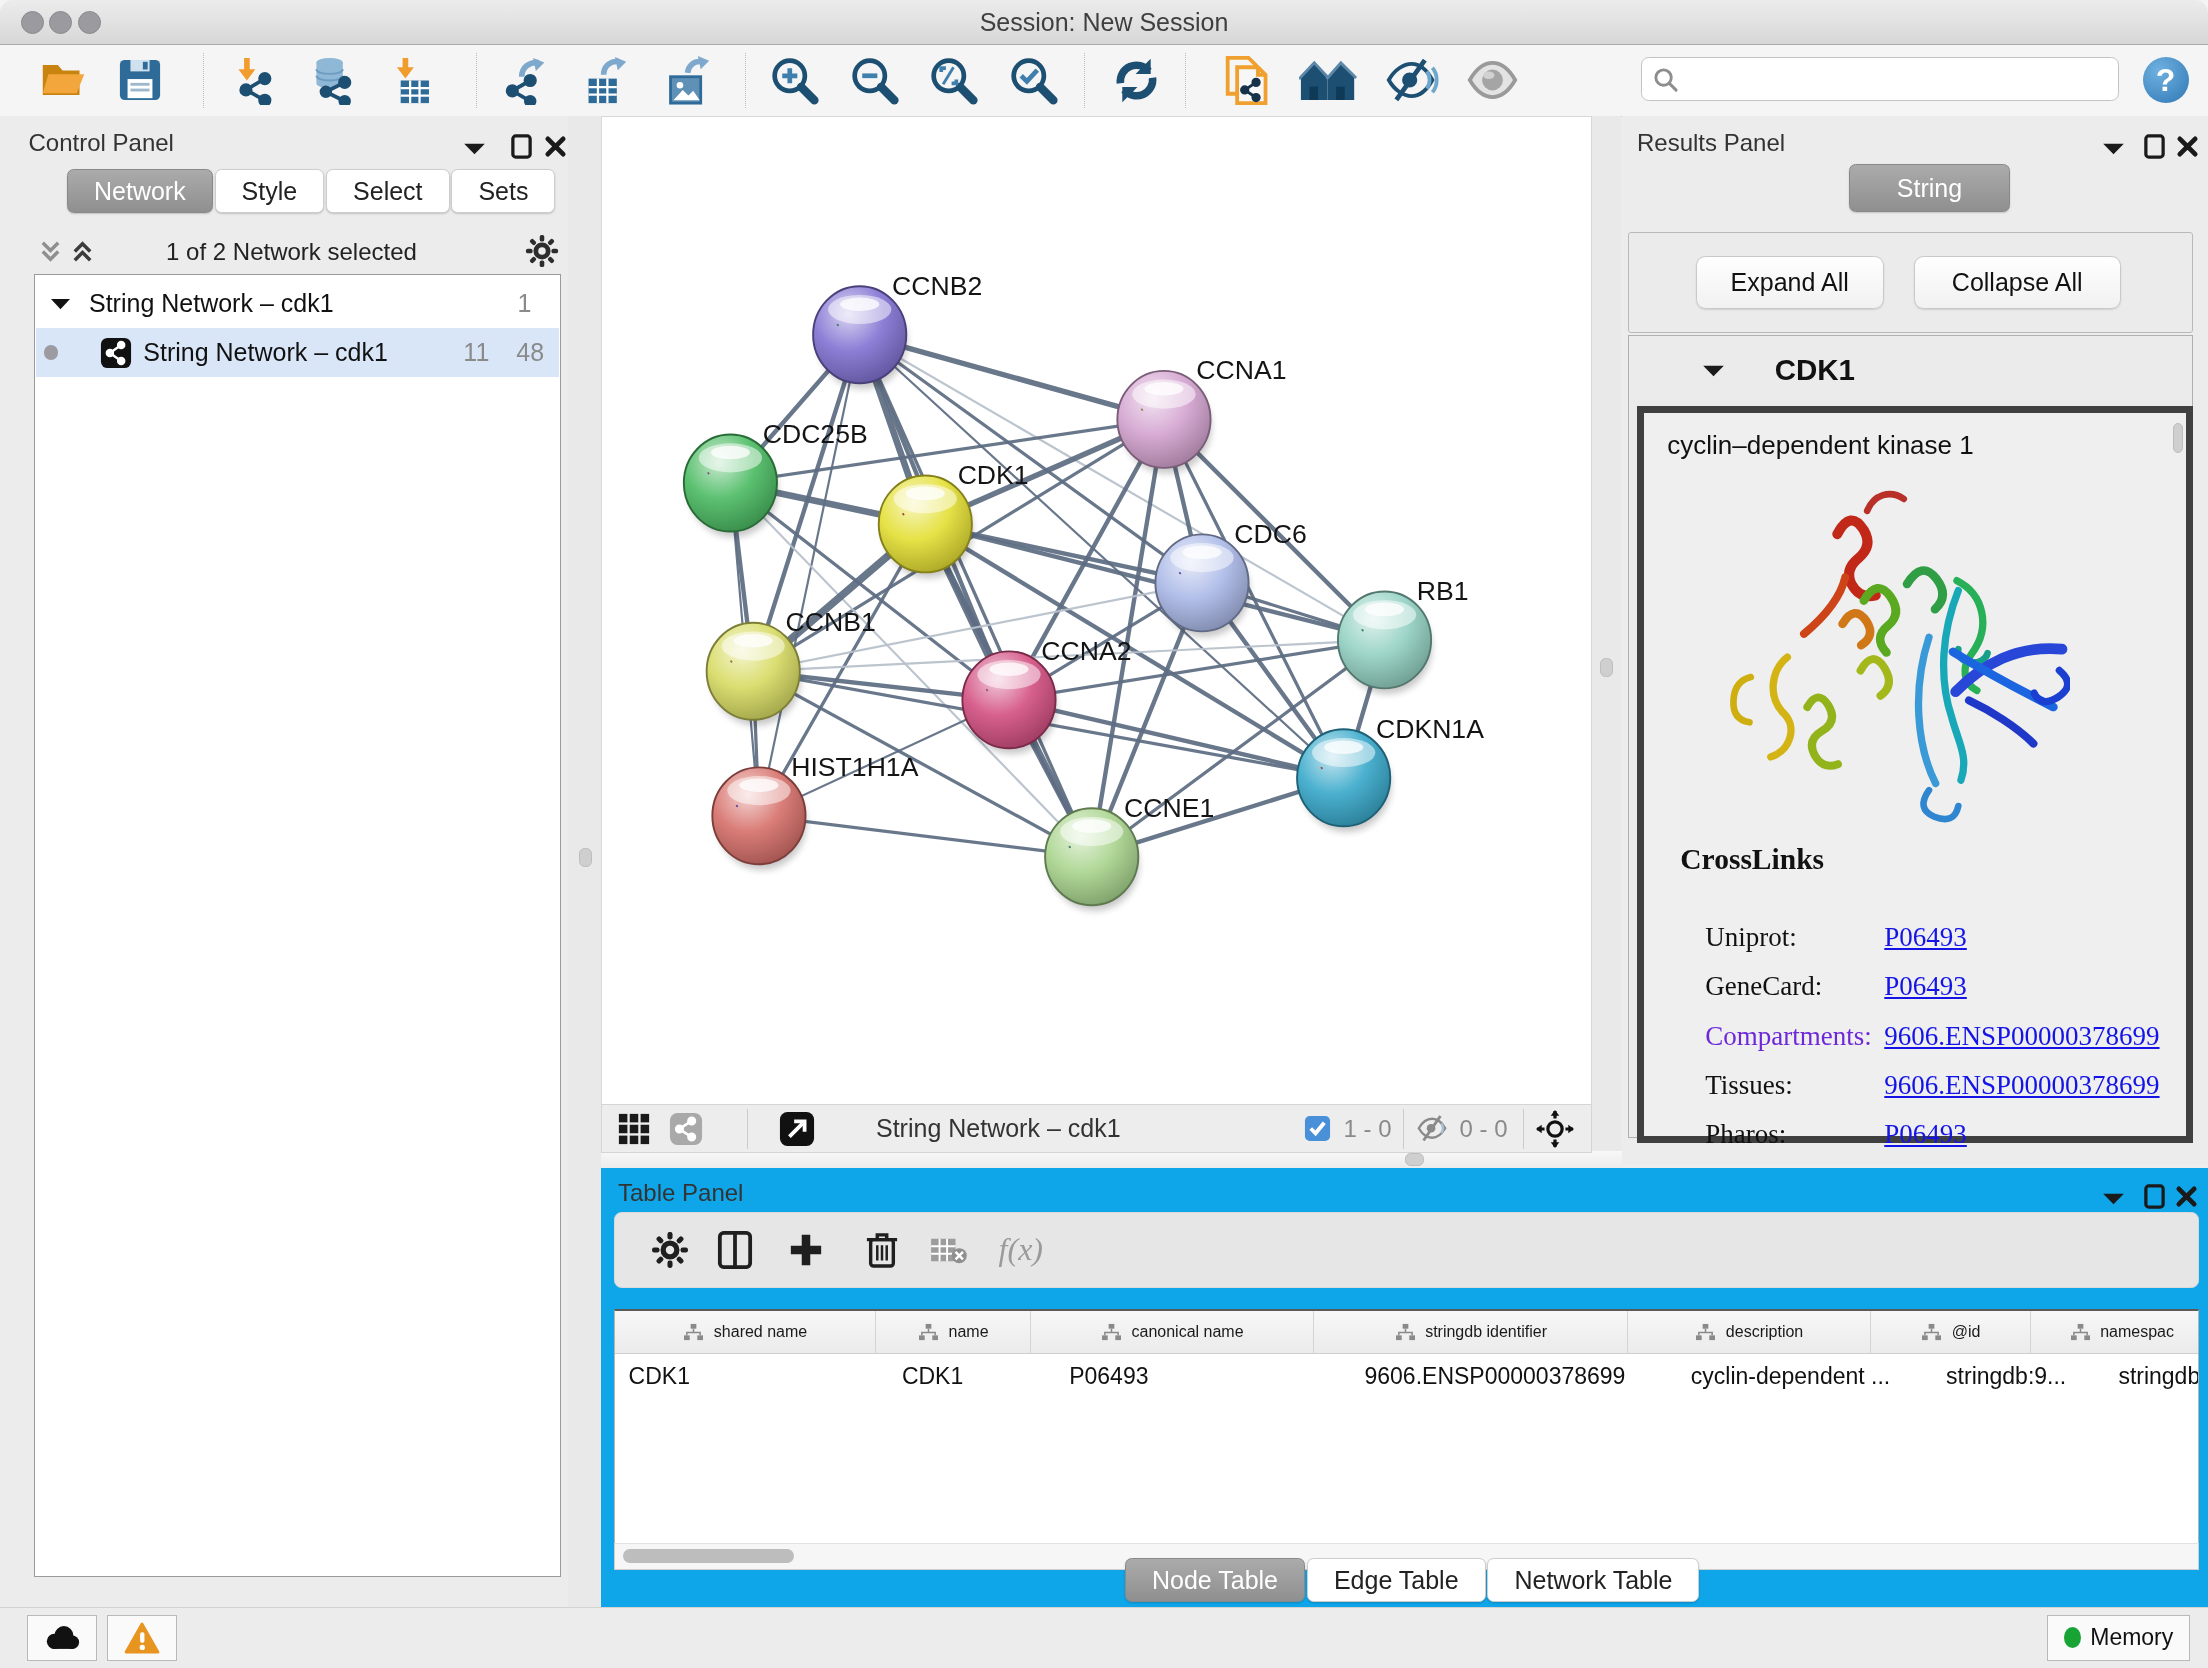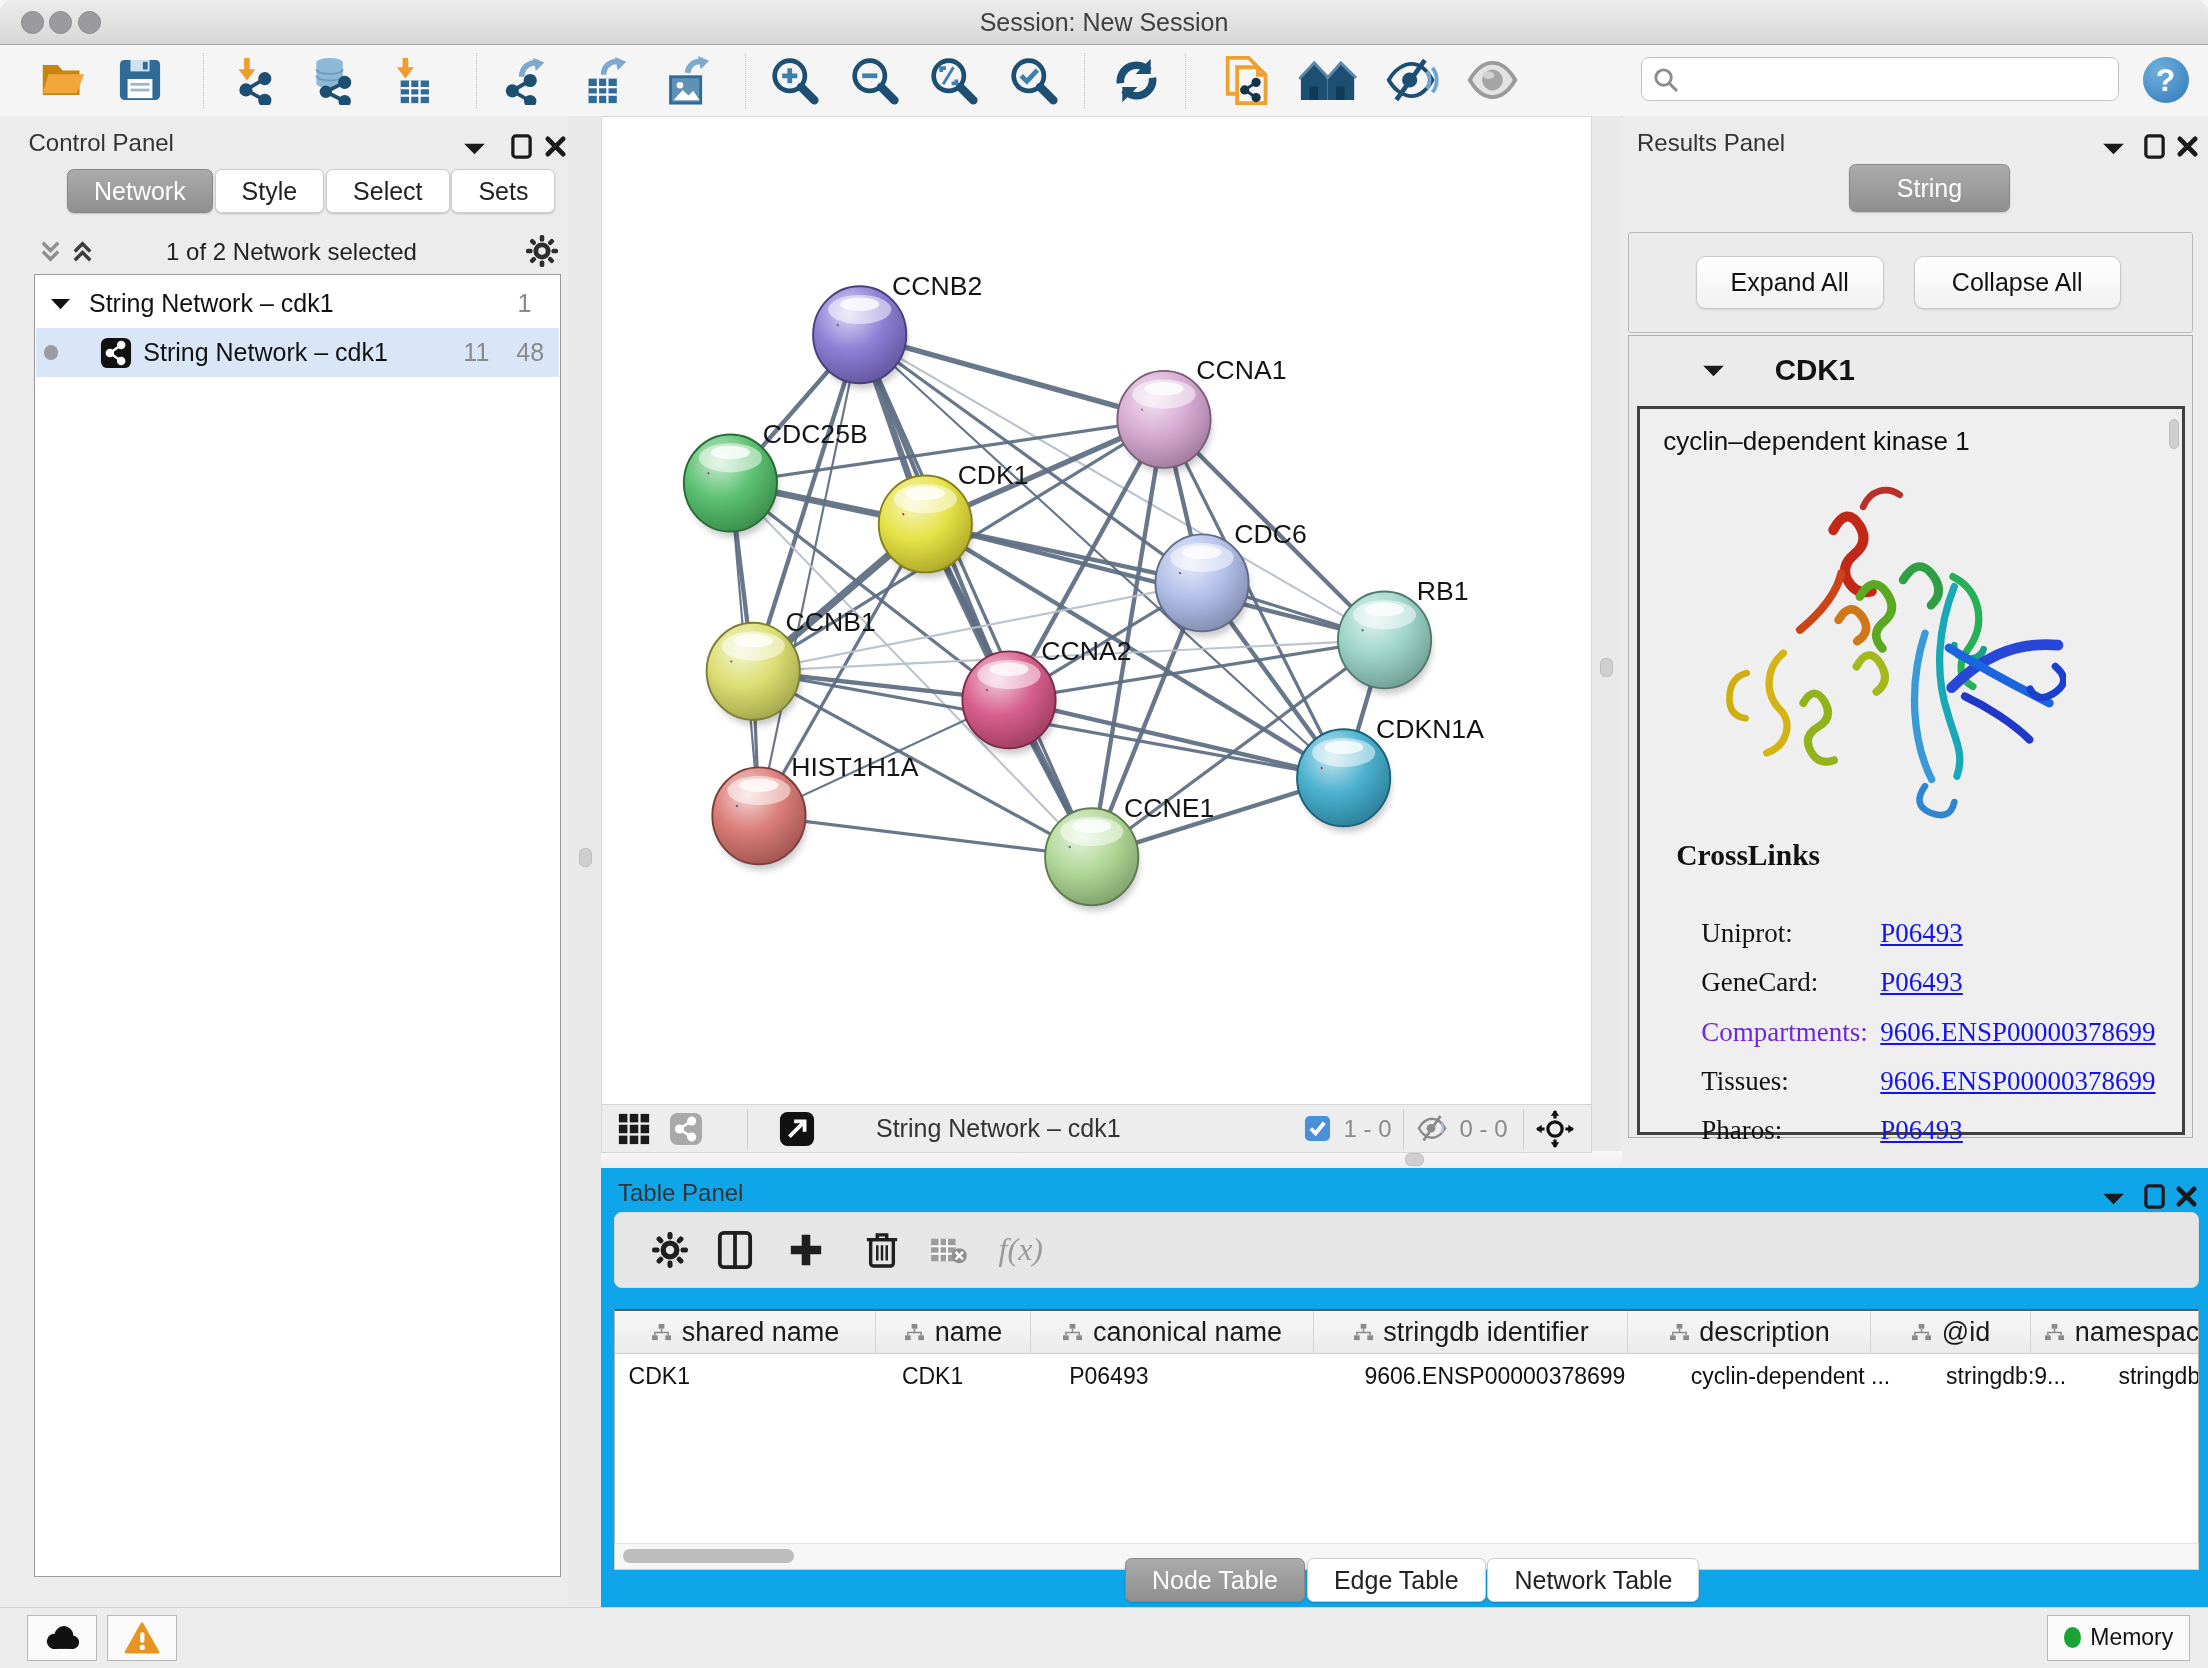--- a/index.html
+++ b/index.html
@@ -57,34 +57,34 @@
   .rp-tab{position:absolute;left:227px;top:48px;width:107px;height:46px;}
   .rp-btnbox{position:absolute;left:5.7px;top:116px;width:563px;height:99px;background:#ebebeb;
              border:1px solid #b9b9b9;border-radius:2.9px;}
   .rp-btn{position:absolute;top:23px;height:51px;background:linear-gradient(#ffffff,#f1f1f1);
           border:1px solid #c9c9c9;border-radius:9.5px;font-size:25px;color:#111;display:flex;
           align-items:center;justify-content:center;box-shadow:0 1px 1.9px rgba(0,0,0,.12);}
   .rp-box{position:absolute;left:5.7px;top:219px;width:563px;height:801px;background:#ebebeb;
           border:1px solid #b0b0b0;}
   .rp-entryhead{position:absolute;left:0;top:0;width:100%;height:68px;display:flex;align-items:center;}
   .rp-inner{position:absolute;left:8.6px;top:70px;width:542px;height:723px;background:#efefef;
-            border:3px solid #404040;}
+            border:7px solid #404040;}
   .xl{font-family:"Liberation Serif",serif;}
   .xl-row{position:absolute;font-size:27px;margin-top:35px;}
   .xl-link{color:#1414e6;text-decoration:underline;}
   
   .table-panel{position:absolute;left:601px;top:1168px;width:1607px;height:439px;background:#0ea5e9;text-align:right;}
   .tp-toolbar{position:absolute;left:13.3px;top:44px;width:1583px;height:74px;background:#e6e6e6;
               border:1px solid #dadada;border-radius:7.6px;}
   .tp-tool{position:absolute;top:11.4px;width:53px;height:51px;display:flex;align-items:center;justify-content:center;}
   .tp-table{position:absolute;left:13.3px;top:141px;width:1583px;height:234px;background:#fff;
             border:1px solid #b5b5b5;border-top:2.9px solid #5a5a5a;overflow:hidden;}
   .tp-hrow{display:flex;height:42px;background:linear-gradient(#f7f7f7,#ebebeb);border-bottom:1px solid #cfcfcf;}
   .tp-hcell{display:flex;align-items:center;justify-content:center;gap:9.5px;border-right:1px solid #d4d4d4;
-            font-size:27px;color:#1a1a1a;overflow:hidden;white-space:nowrap;}
+            font-size:16px;color:#1a1a1a;overflow:hidden;white-space:nowrap;}
   .tp-drow{display:flex;height:44px;}
   .tp-dcell{display:flex;align-items:center;padding-left:13.3px;font-size:23px;color:#111;
             overflow:hidden;white-space:nowrap;}
   .tp-scroll{position:absolute;left:13.3px;top:375px;width:1583px;height:25px;background:#f6f6f6;
              border:1px solid #cfcfcf;border-top:1px solid #e2e2e2;}
   .tp-thumb{position:absolute;left:7.6px;top:4.8px;width:171px;height:14.3px;border-radius:7.6px;background:#bdbdbd;}
   .tp-tabs{position:absolute;left:524px;top:390px;display:flex;}
   
   .statusbar{position:absolute;left:0;top:1607px;width:100%;height:61px;background:#ececec;
              border-top:1.9px solid #d2d2d2;}

